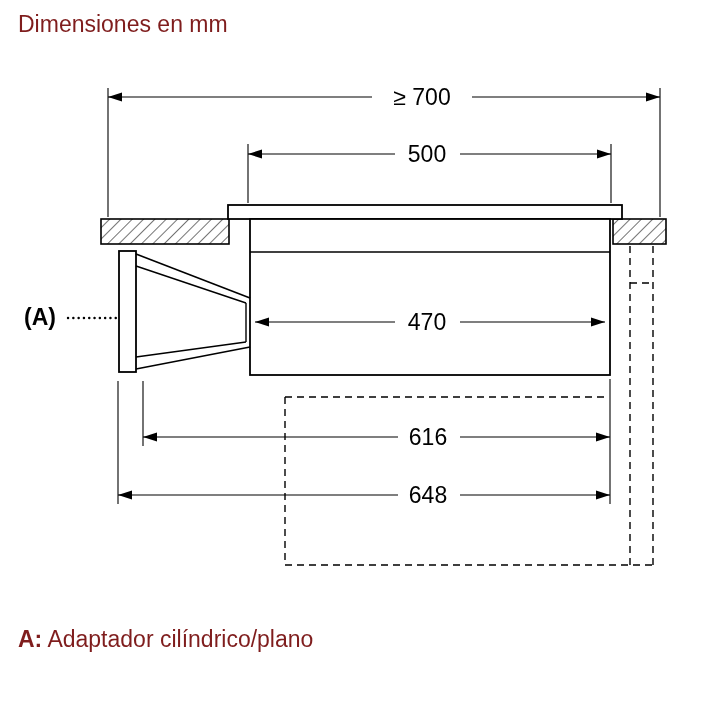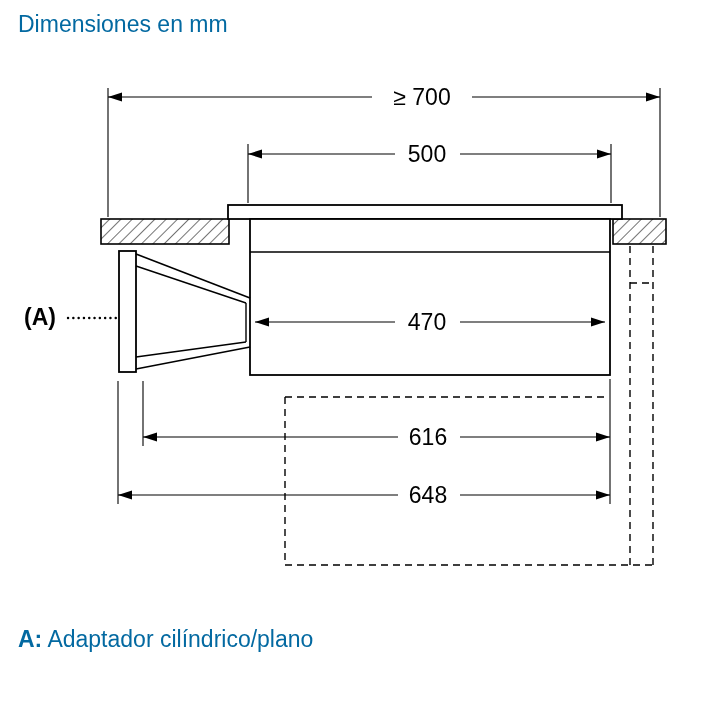--- a/index.html
+++ b/index.html
@@ -1,18 +1,18 @@
 <!DOCTYPE html>
 <html><head>
 <meta charset="utf-8">
 <style>
   html,body{margin:0;padding:0;background:#ffffff;}
   .canvas{
     position:relative;width:703px;height:703px;background:#ffffff;
-    font-family:"Liberation Sans",sans-serif;color:#0369a1;overflow:hidden;
+    font-family:"Liberation Sans",sans-serif;color:#7f1d1d;overflow:hidden;
   }
   .title{position:absolute;left:18px;top:11px;font-size:23px;}
   .footnote{position:absolute;left:18px;top:626px;font-size:23px;}
   .footnote b{font-weight:bold;}
   svg{position:absolute;left:0;top:0;display:block;}
   svg text{font-family:"Liberation Sans",sans-serif;font-size:23px;fill:#000;}
 </style>
 </head>
 <body>
 

